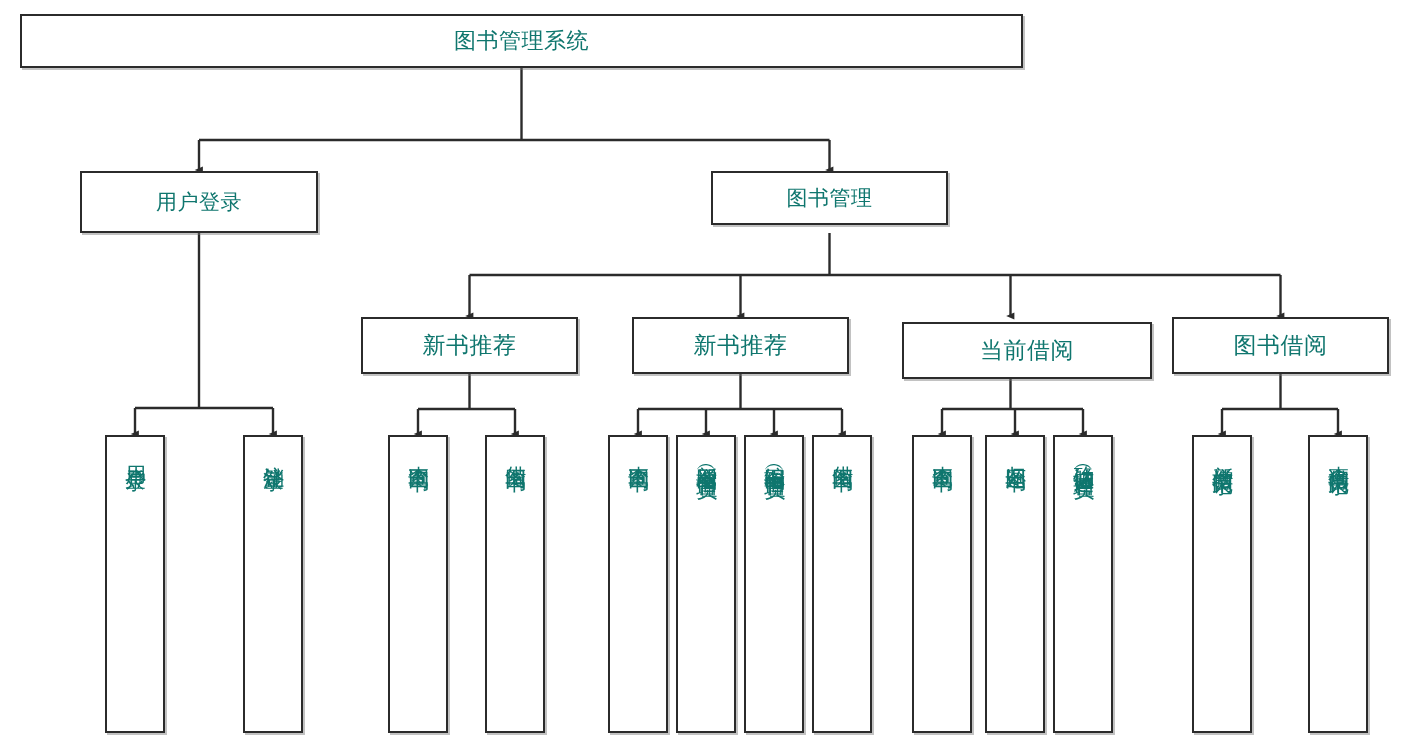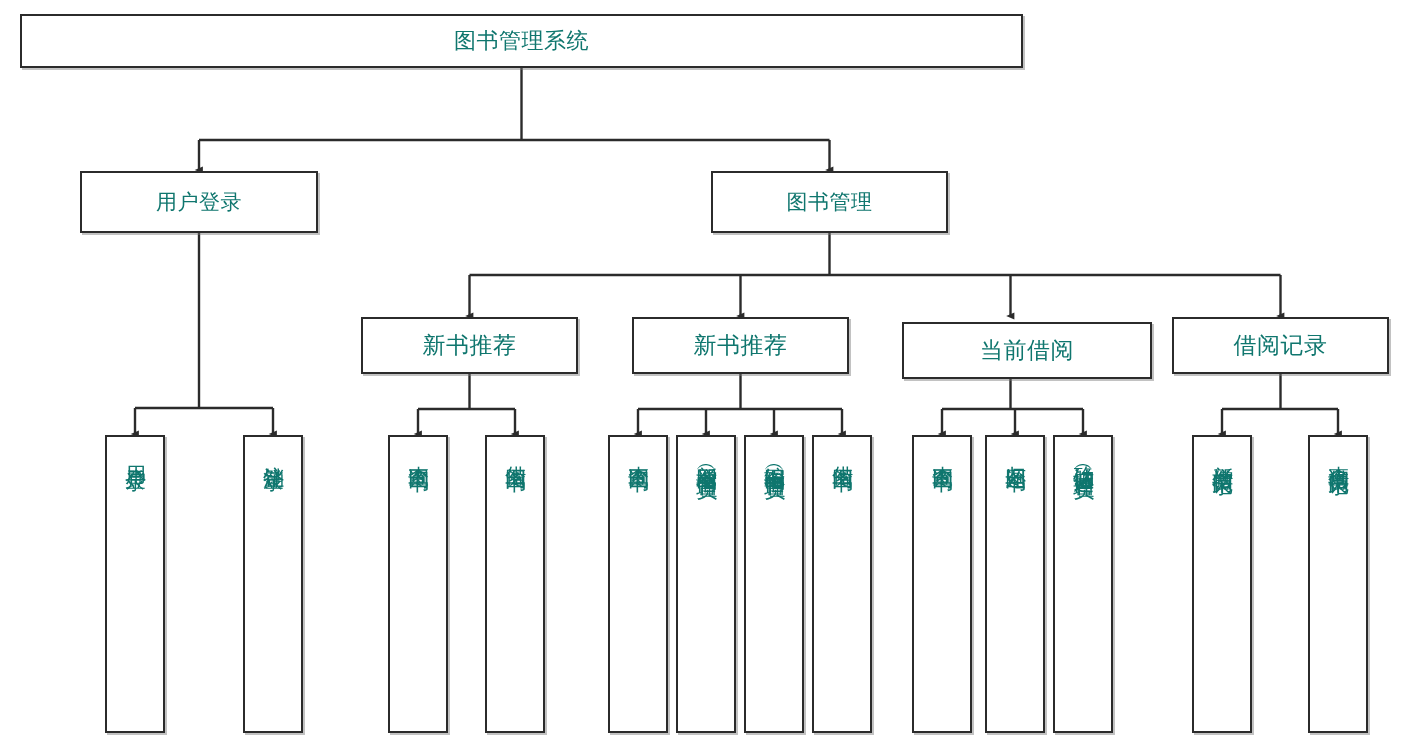--- a/index.html
+++ b/index.html
@@ -123,34 +123,34 @@
       </g>
   </svg>
 
   <div id="node-group">
       <div class="node level-0" style="left: 20px; top: 14px; width: 1003px; height: 54px;">
         <span class="node-label">图书管理系统</span>
       </div>
       <div class="node level-1" style="left: 80px; top: 171px; width: 238px; height: 62px;">
         <span class="node-label">用户登录</span>
       </div>
-      <div class="node level-1" style="left: 711px; top: 171px; width: 237px; height: 62px;">
+      <div class="node level-1" style="left: 711px; top: 171px; width: 237px; height: 54px;">
         <span class="node-label">图书管理</span>
       </div>
       <div class="node level-2" style="left: 361px; top: 317px; width: 217px; height: 57px;">
         <span class="node-label">新书推荐</span>
       </div>
       <div class="node level-2" style="left: 632px; top: 317px; width: 217px; height: 57px;">
         <span class="node-label">新书推荐</span>
       </div>
       <div class="node level-2" style="left: 902px; top: 322px; width: 250px; height: 57px;">
         <span class="node-label">当前借阅</span>
       </div>
       <div class="node level-2" style="left: 1172px; top: 317px; width: 217px; height: 57px;">
-        <span class="node-label">借阅记录</span>
+        <span class="node-label">图书借阅</span>
       </div>
       <div class="node level-3 leaf" style="left: 105px; top: 435px; width: 60px; height: 298px;">
         <span class="node-label">用户登录</span>
       </div>
       <div class="node level-3 leaf" style="left: 243px; top: 435px; width: 60px; height: 298px;">
         <span class="node-label">注销登录</span>
       </div>
       <div class="node level-3 leaf" style="left: 388px; top: 435px; width: 60px; height: 298px;">
         <span class="node-label">查询图书</span>
       </div>

